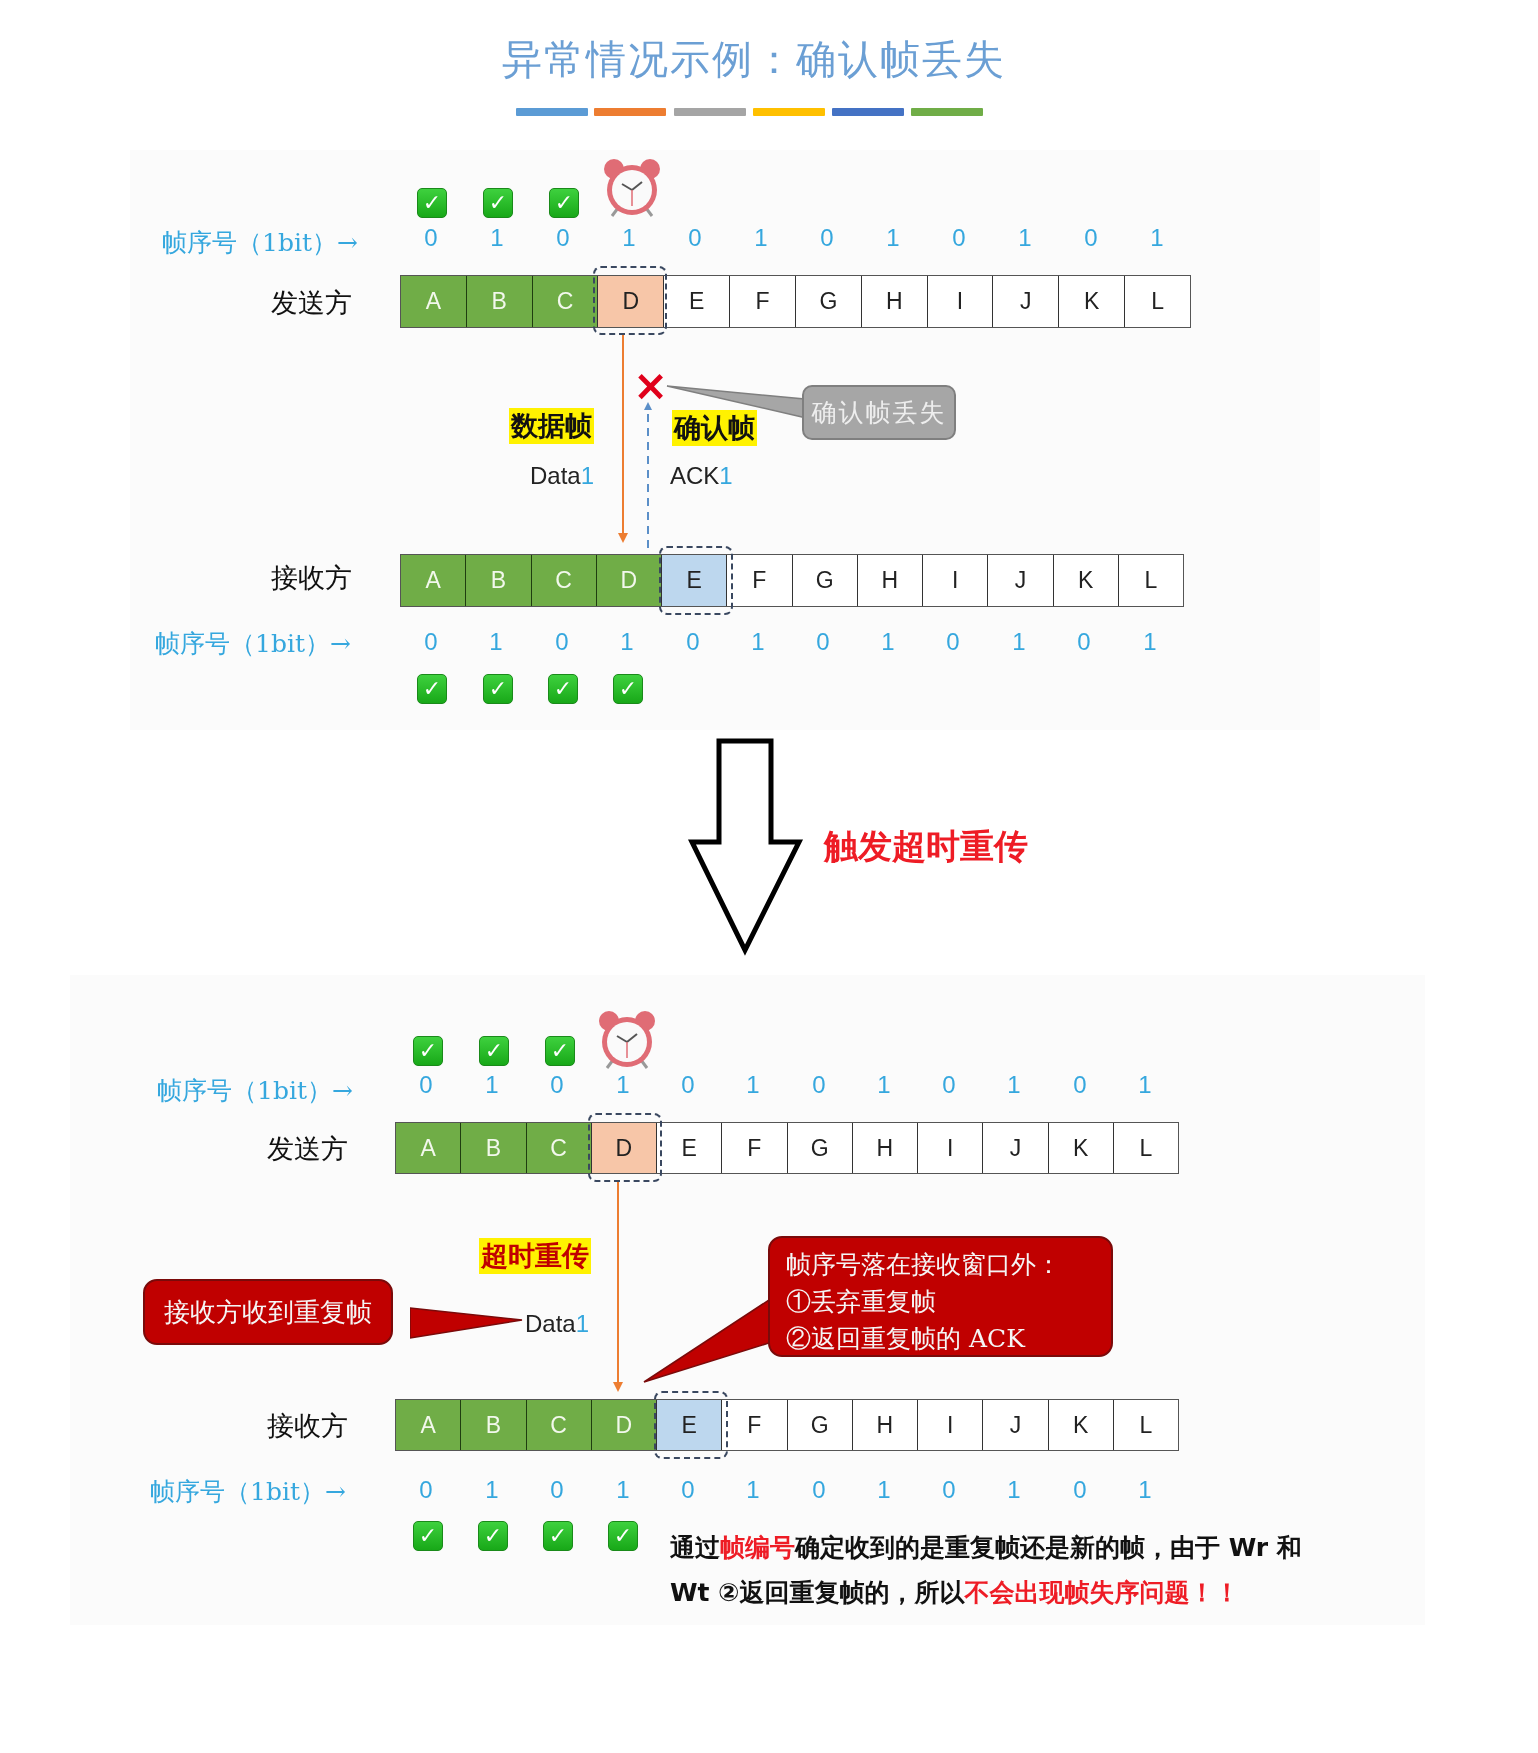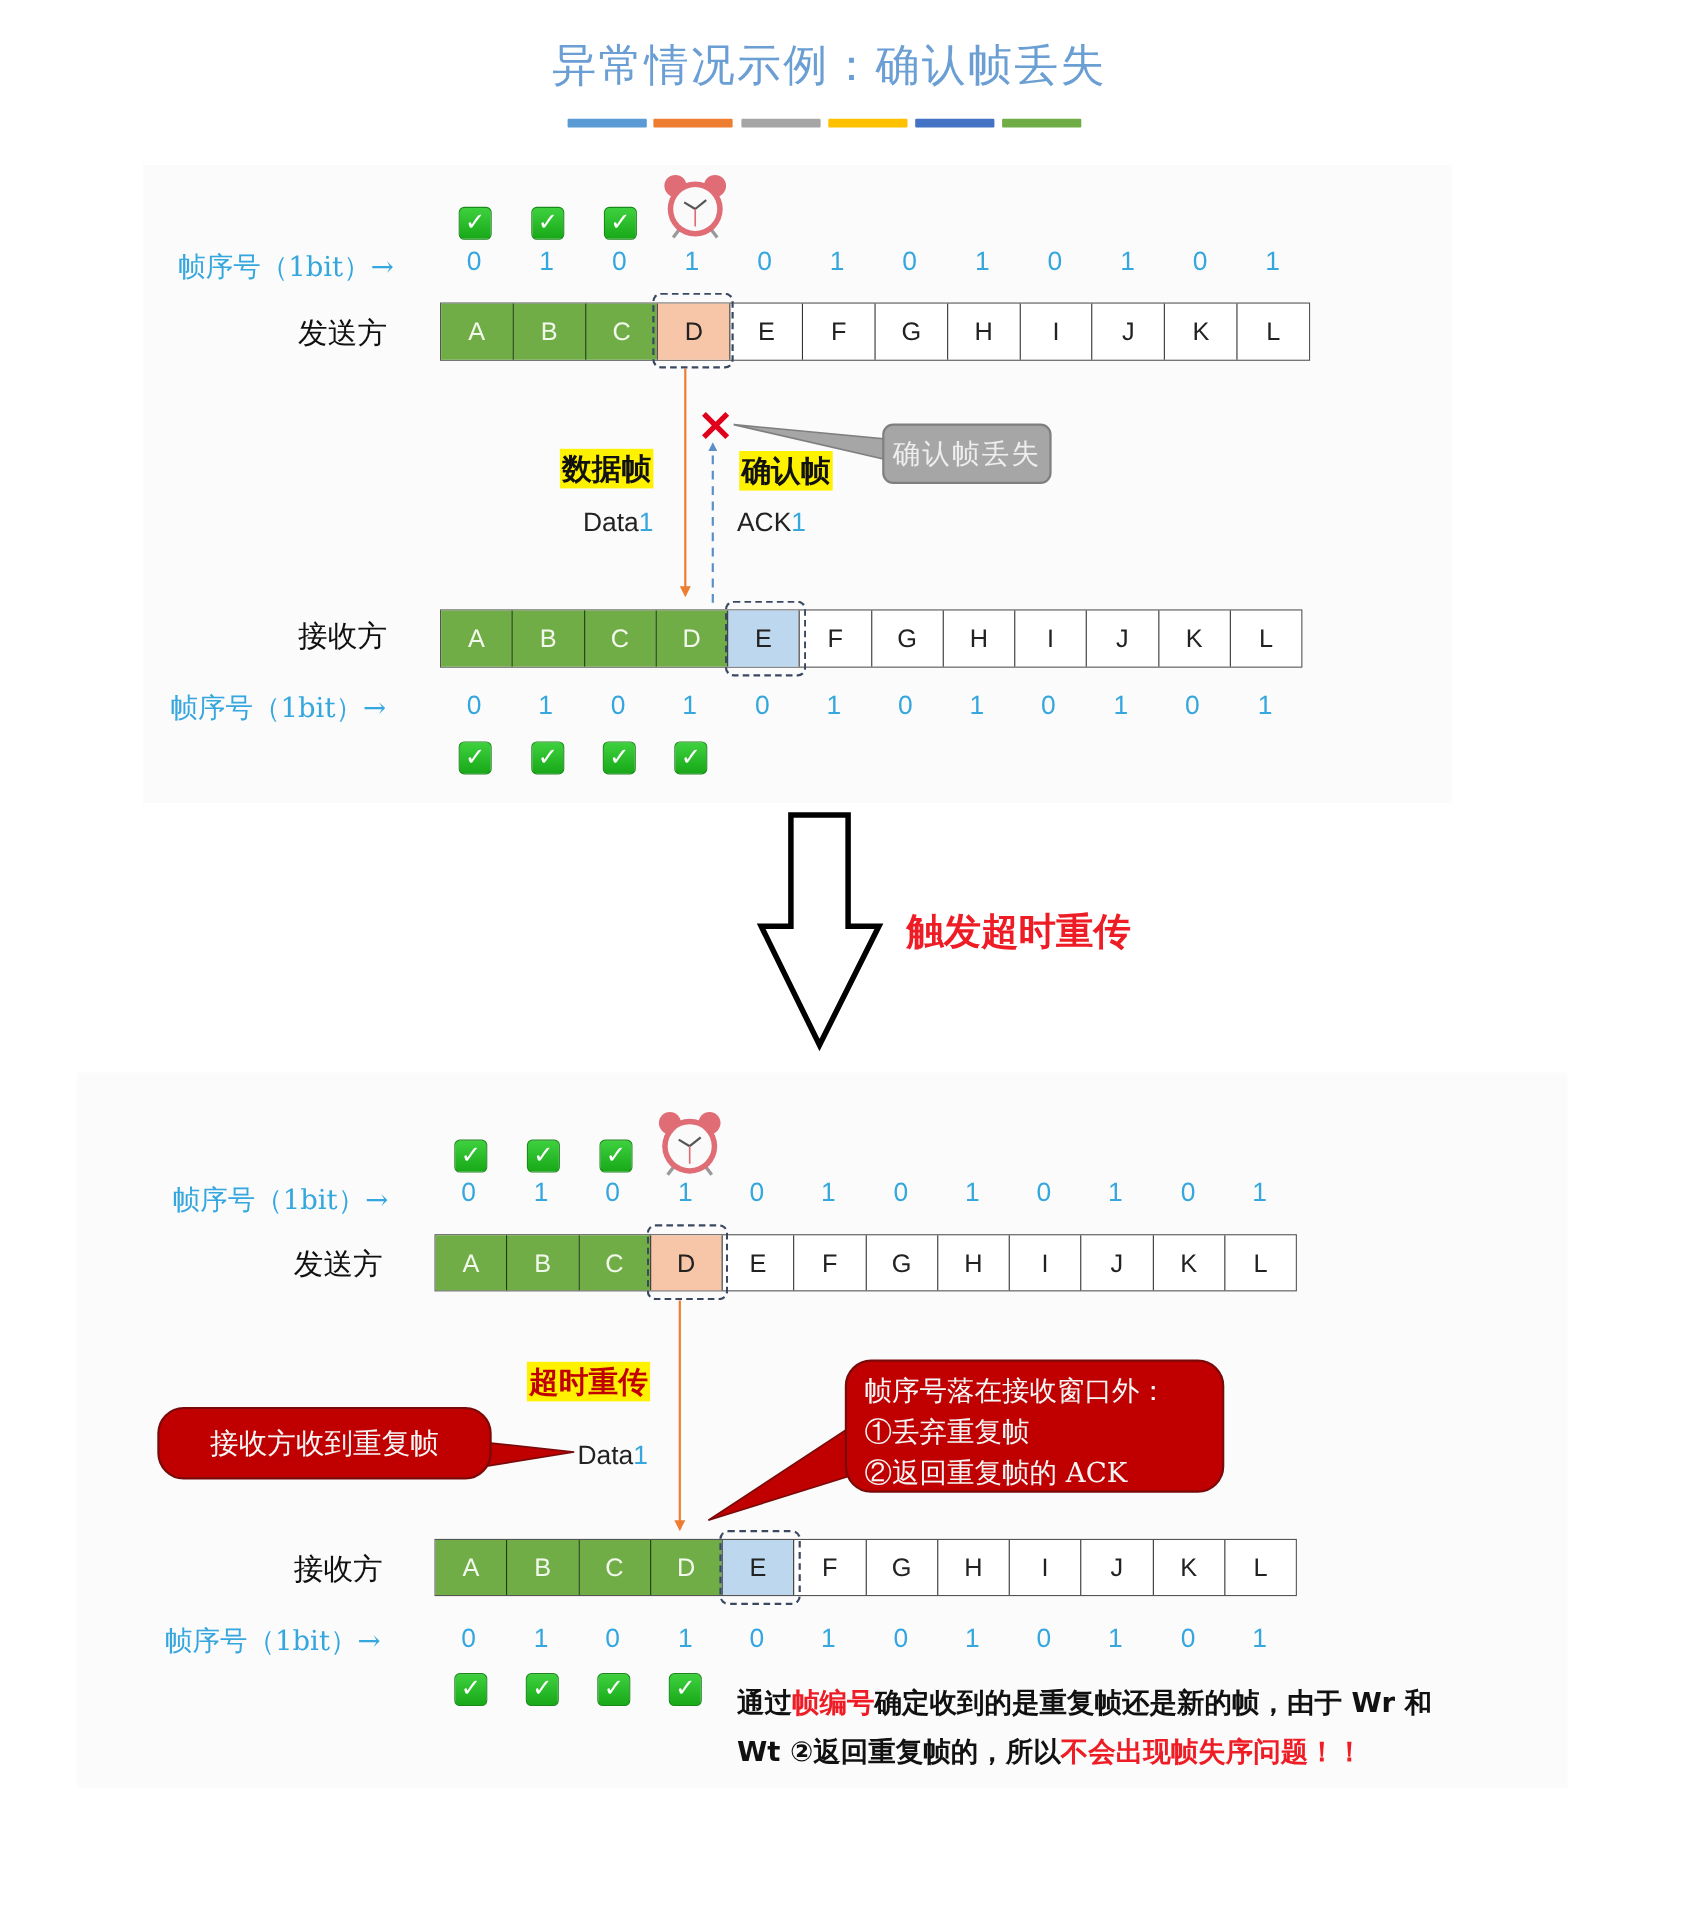--- a/index.html
+++ b/index.html
@@ -48,21 +48,21 @@
     display:flex; align-items:center; justify-content:center; line-height:1;
   }
   .hl {
     position:absolute; background:#fff200; font-weight:bold; font-size:27px; color:#111;
     padding:0 2px; white-space:nowrap;
   }
   .hl.red { color:#c00000; }
   .frame-text { position:absolute; font-size:24px; color:#222; white-space:nowrap; font-family:"Liberation Sans", sans-serif; }
   .frame-text .n { color:#35a7de; }
   .red-callout {
-    position:absolute; background:#c00000; border:2px solid #7a0a0a; border-radius:24px;
+    position:absolute; background:#c00000; border:2px solid #7a0a0a; border-radius:14px;
     color:#f5f5f5; box-sizing:border-box;
     font-family: "DejaVu Serif", "Liberation Serif", serif;
   }
   .gray-callout {
     position:absolute; background:#a6a6a6; border:2px solid #7f7f7f; border-radius:10px;
     color:#eeeeee; font-size:25px; box-sizing:border-box; display:flex; align-items:center; justify-content:center;
     font-family: "DejaVu Serif", "Liberation Serif", serif; letter-spacing:2px;
   }
   .trigger { position:absolute; color:#ee1c25; font-weight:bold; font-size:34px; white-space:nowrap; }
   .note { position:absolute; font-size:25px; font-weight:bold; color:#111; white-space:nowrap; line-height:45px; }
@@ -278,21 +278,21 @@
   </svg>
 
   <div class="hl red" style="left:479px;top:1238px;">超时重传</div>
   <div class="frame-text" style="left:525px;top:1310px;">
     <span>Data</span><span class="n">1</span>
   </div>
 
   <svg class="abs" style="left:410px;top:1300px;" width="120" height="50">
     <polygon points="0,8 112,20 0,38" fill="#c00000" stroke="#7a0a0a" stroke-width="1.5"></polygon>
   </svg>
-  <div class="red-callout" style="left:143px;top:1279px;width:304px;height:66px;display:flex;align-items:center;justify-content:center;font-size:26px;">
+  <div class="red-callout" style="left:143px;top:1279px;width:250px;height:66px;display:flex;align-items:center;justify-content:center;font-size:26px;">
     <span>接收方收到重复帧</span>
   </div>
 
   <svg class="abs" style="left:640px;top:1290px;" width="140" height="100">
     <polygon points="132,8 132,52 4,92" fill="#c00000" stroke="#7a0a0a" stroke-width="1.5"></polygon>
   </svg>
   <div class="red-callout" style="left:768px;top:1236px;width:345px;height:121px;padding:8px 0 0 16px;font-size:25px;line-height:37px;">
     <div>帧序号落在接收窗口外：</div>
     <div>①丢弃重复帧</div>
     <div>②返回重复帧的 ACK</div>

